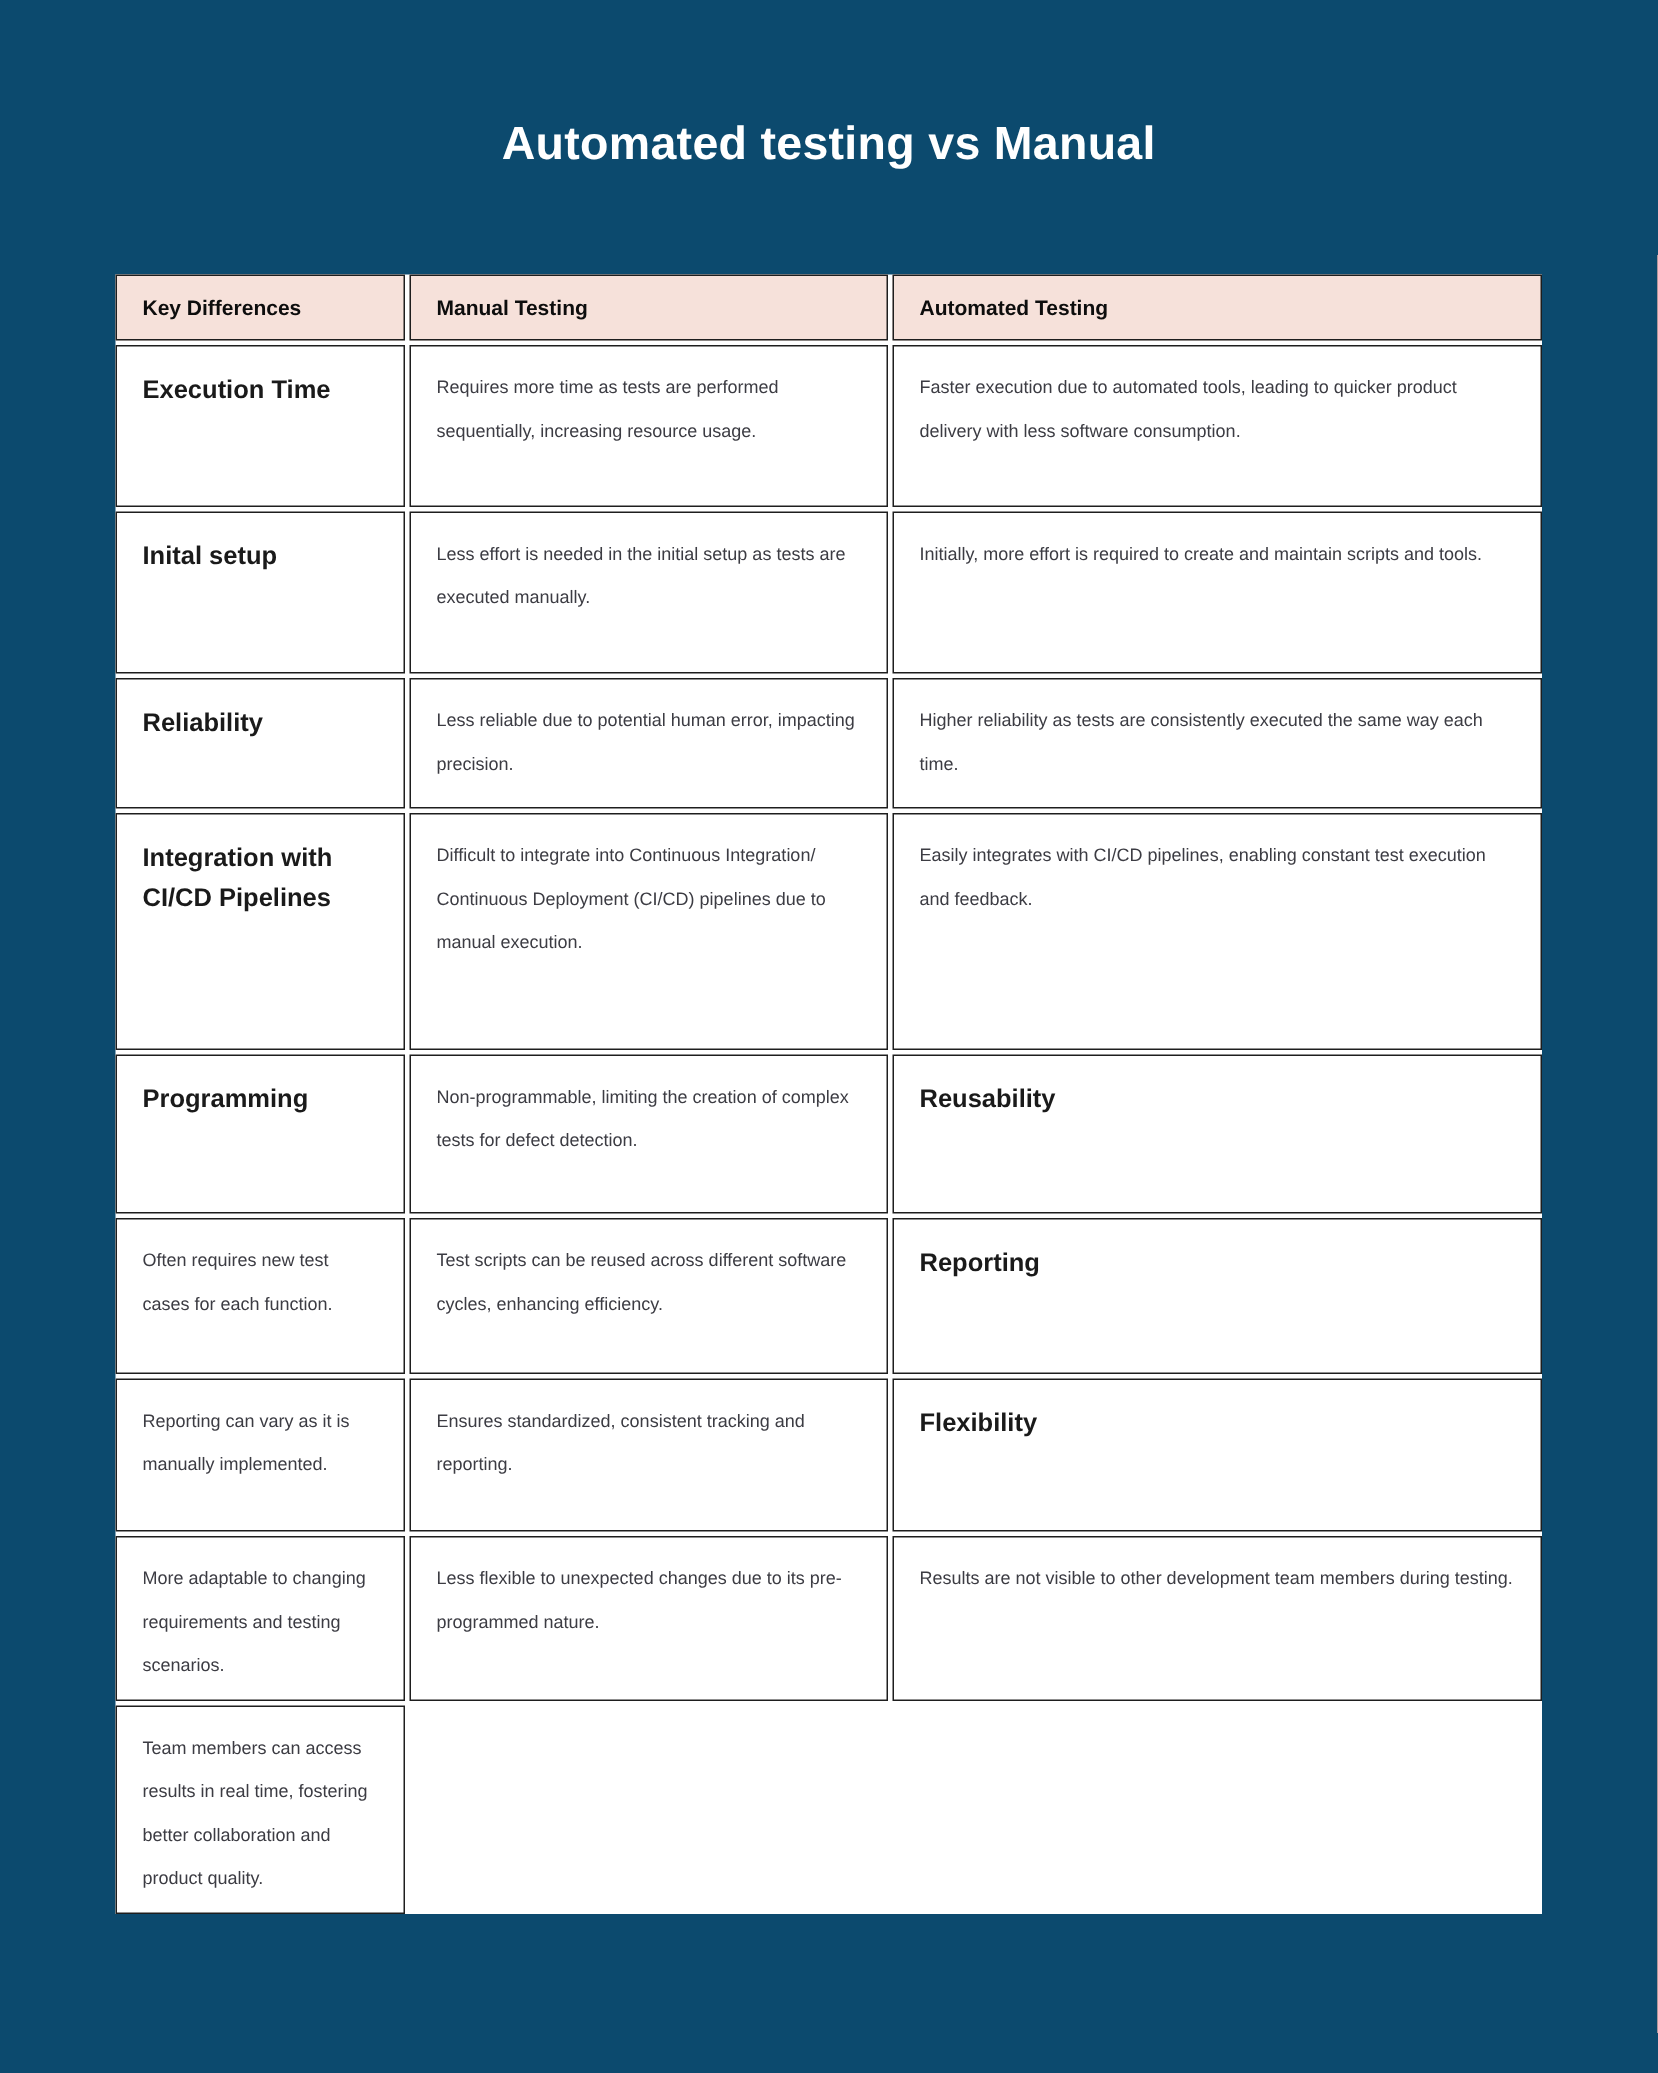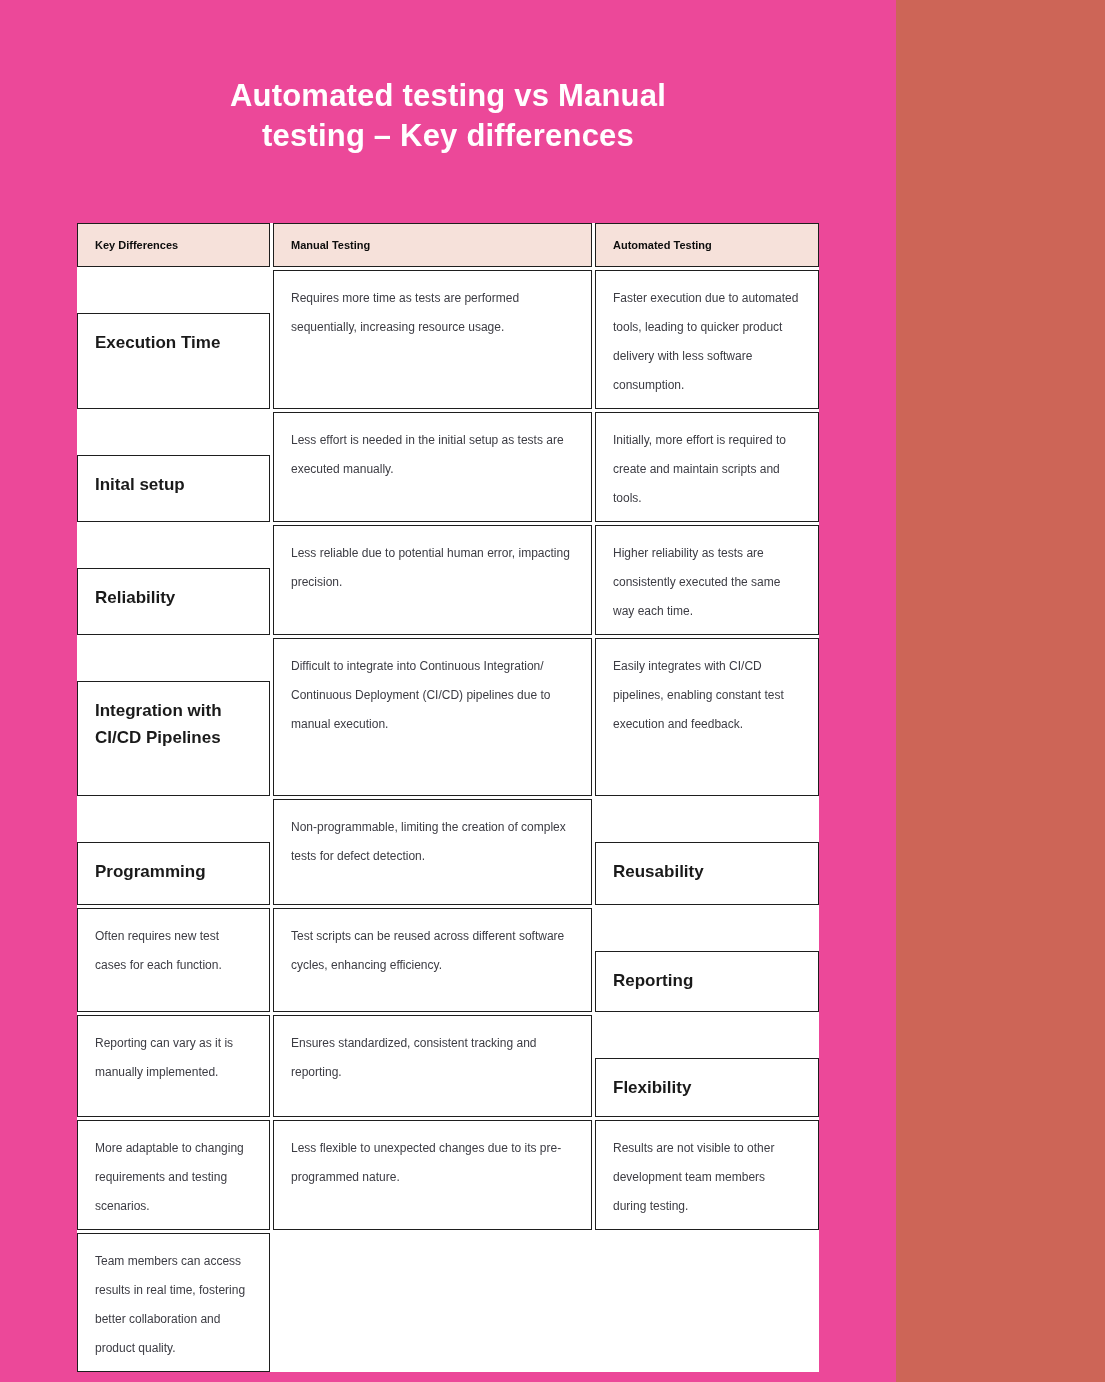--- a/index.html
+++ b/index.html
@@ -8,23 +8,23 @@
   }
   body {
     width: 1105px;
     height: 1382px;
     background: #cd6557;
     font-family: "Liberation Sans", sans-serif;
     overflow: hidden;
     box-sizing: border-box;
   }
   .page {
-    width: 896px;
+    width: 1105px;
     height: 1382px;
-    background: #ec4899;
+    background: #0c4a6e;
     box-sizing: border-box;
     padding-top: 76px;
   }
   .title {
     color: #ffffff;
     font-size: 31px;
     line-height: 40px;
     font-weight: 700;
     text-align: center;
     letter-spacing: 0.2px;
@@ -58,43 +58,41 @@
     box-sizing: border-box;
     padding: 13px 18px 8px 17px;
     font-size: 12px;
     line-height: 29px;
     color: #3c3c43;
   }
   .cell.header {
     background: #f6e1da;
     font-weight: 700;
     color: #0d0d0d;
-    font-size: 11px;
+    font-size: 14px;
     display: flex;
     align-items: center;
     padding-top: 0;
     padding-bottom: 0;
   }
   .cell.key {
     font-weight: 700;
     color: #1a1a1a;
     font-size: 17px;
     line-height: 27px;
     padding-top: 15px;
-    margin-top: 43px;
   }
 </style>
 </head>
 <body>
 
 <div class="page">
 
   <h1 class="title">
     <span class="title-line">Automated testing vs Manual</span>
-    <span class="title-line">testing – Key differences</span>
   </h1>
 
   <div class="table-wrap">
     <div class="grid">
 
       <div class="cell header">Key Differences</div>
       <div class="cell header">Manual Testing</div>
       <div class="cell header">Automated Testing</div>
 
       <div class="cell key">Execution Time</div>

